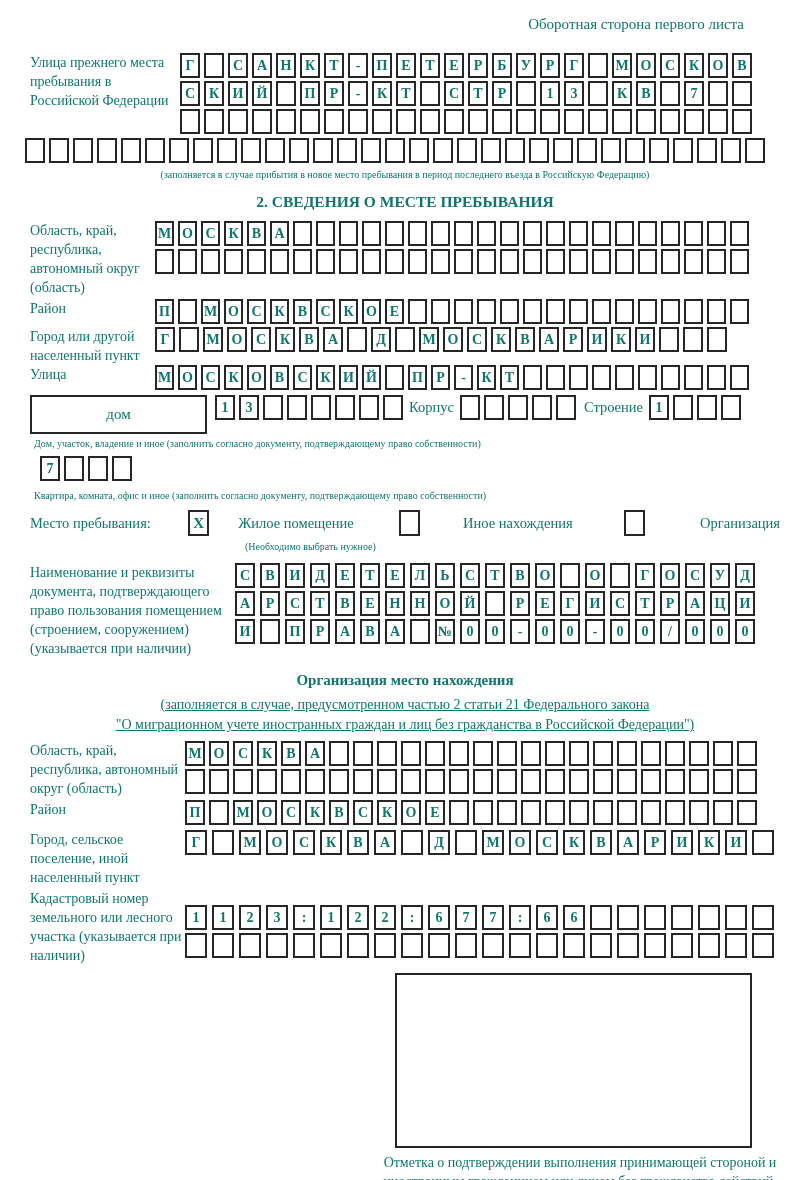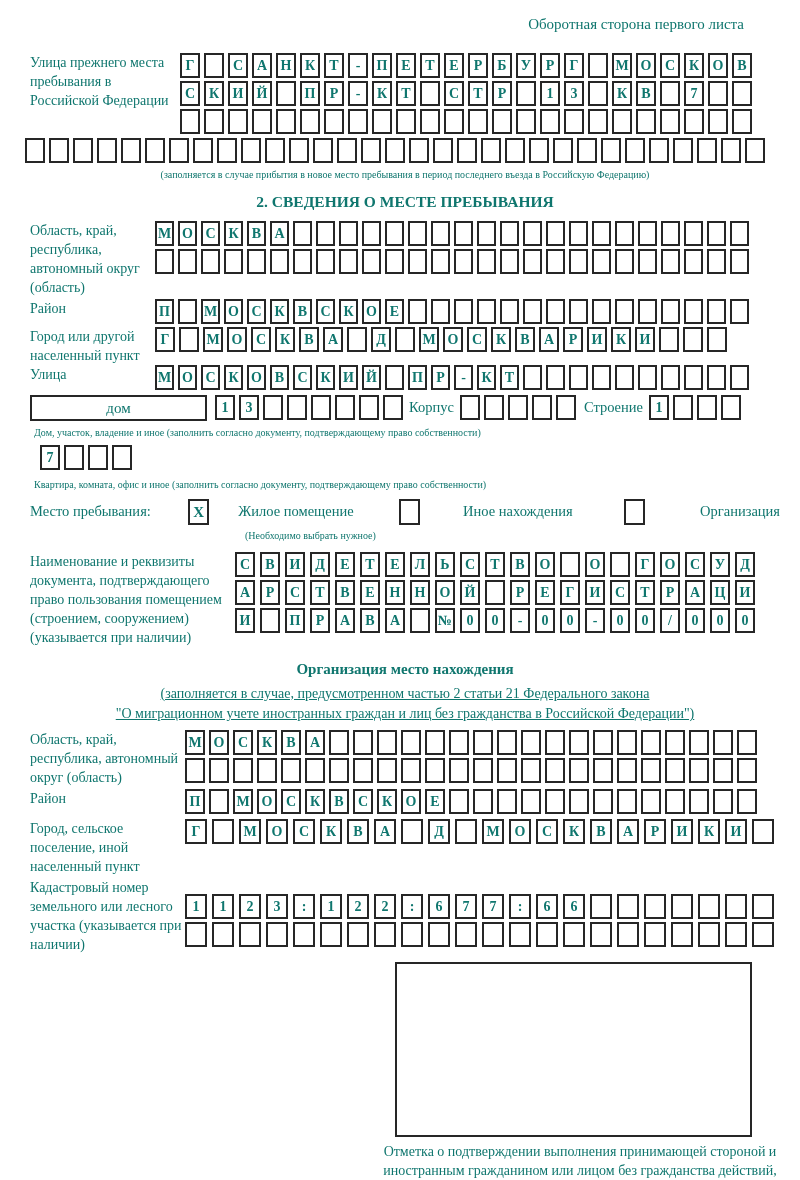--- a/index.html
+++ b/index.html
@@ -20,21 +20,21 @@
     border:2px solid #262626; font-size:14px; font-weight:bold;
     line-height:21px; text-align:center; background:#fff;
   }
   .p26 .cell{ flex-basis:19px; width:19px; }
   .p21{ gap:5px; }
   .p22{ gap:5px; } .p22 .cell{ flex-basis:22px; width:22px; }
   .caption{ font-size:10px; line-height:17px; }
   .center{ text-align:center; }
   .sec-title{ text-align:center; font-weight:bold; font-size:15.5px; margin:10px 0 10px 0;}
   .labelbox{
-    box-sizing:border-box; border:2px solid #262626; height:26px;
+    box-sizing:border-box; border:2px solid #262626; height:39px;
     display:flex; align-items:center; justify-content:center;
     font-size:15px; background:#fff;
   }
   .inline-lbl{ font-size:14.5px; line-height:25px; white-space:nowrap; }
   .chk{
     box-sizing:border-box; width:23px; height:26px; border:2px solid #262626;
     font-size:15px; font-weight:bold; text-align:center; line-height:22px; background:#fff;
   }
   .mt2{margin-top:2px;}
   .bigbox{
@@ -362,21 +362,21 @@
   <div class="frow">
     <div class="boxrow" style="margin-left:10px;">
         <span class="cell">7</span>
         <span class="cell"></span>
         <span class="cell"></span>
         <span class="cell"></span>
       </div>
   </div>
   <div class="caption" style="margin:3px 0 6px 4px;">Квартира, комната, офис и иное (заполнить согласно документу, подтверждающему право собственности)</div>
 
-  <div class="frow" style="align-items:flex-start;gap:29px;">
+  <div class="frow" style="align-items:center;gap:29px;">
     <div class="inline-lbl">Место пребывания:</div>
     <div class="chk" style="margin-left:8px;">X</div>
     <div class="inline-lbl" style="">Жилое помещение</div>
     <div class="chk" style="margin-left:16px;"></div>
     <div class="inline-lbl" style="margin-left:14px;">Иное нахождения</div>
     <div class="chk" style="margin-left:22px;"></div>
     <div class="inline-lbl" style="margin-left:26px;">Организация</div>
   </div>
   <div class="caption" style="margin:2px 0 8px 215px;">(Необходимо выбрать нужное)</div>
 

